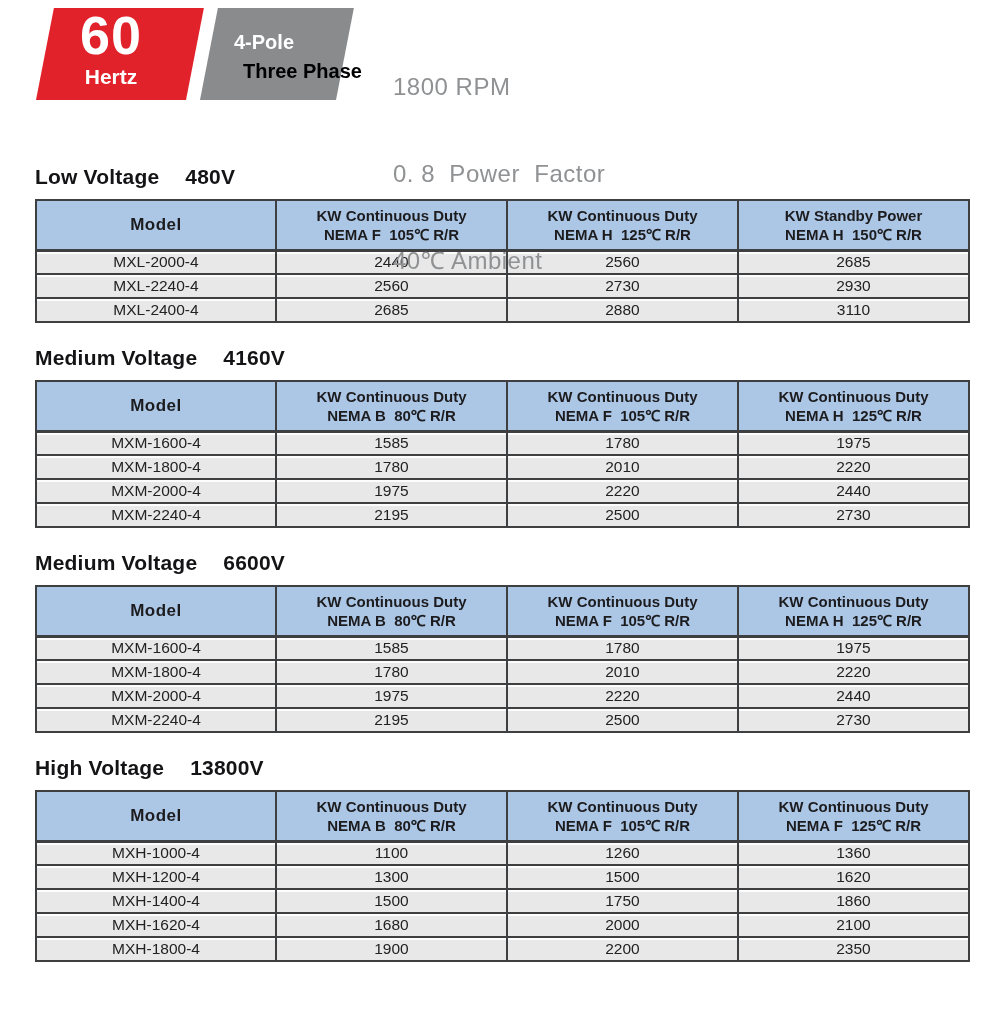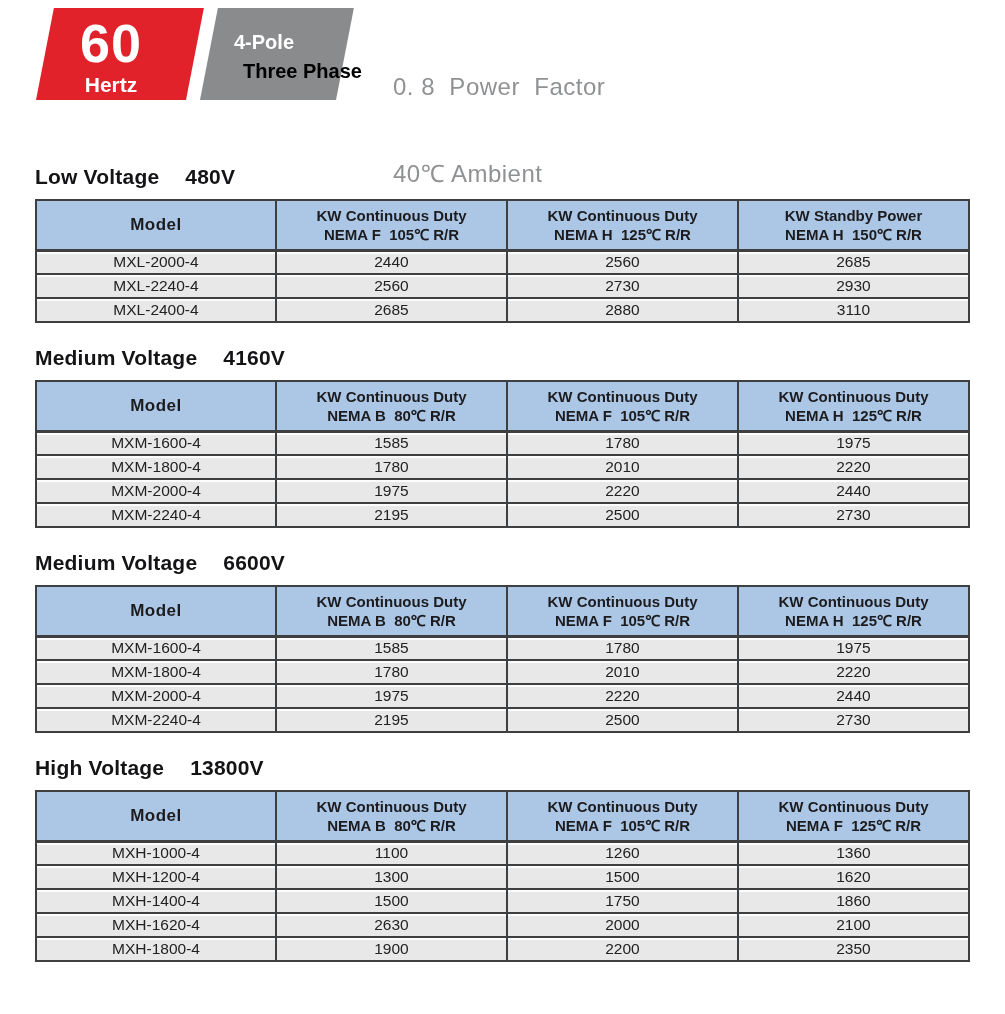--- a/index.html
+++ b/index.html
@@ -22,21 +22,21 @@
   .badge{position:absolute;top:8px;height:92px;}
   .badge::before{
     content:"";position:absolute;inset:0;
     transform:skewX(-11deg);transform-origin:bottom left;
   }
   .badge-red{left:36px;width:150px;display:flex;flex-direction:column;align-items:center;justify-content:flex-start;}
   .badge-red::before{background:var(--accent-red);}
   .badge-gray{left:200px;width:136px;padding:24px 0 0 34px;}
   .badge-gray::before{background:var(--badge-gray);}
   .badge > *{position:relative;}
-  .freq{color:#fff;font-weight:bold;font-size:54px;line-height:1;margin-top:8px;letter-spacing:1px;}
+  .freq{color:#fff;font-weight:bold;font-size:54px;line-height:1;letter-spacing:1px;}
   .freq-unit{color:#fff;font-weight:bold;font-size:21px;margin-top:3px;}
   .pole{color:#fff;font-weight:bold;font-size:20px;line-height:1;}
   .phase{color:#000000;font-weight:bold;font-size:20px;line-height:1;margin:9px 0 0 9px;white-space:nowrap;}
   .specs{
     position:absolute;left:393px;top:14px;
     color:var(--spec-text);font-size:24px;line-height:29px;
     letter-spacing:0.5px;white-space:pre;
   }
   
   #sections{padding:64px 0 0 35px;width:970px;}
@@ -67,20 +67,21 @@
 <div class="top">
   <div class="badge badge-red">
     <div class="freq">60</div>
     <div class="freq-unit">Hertz</div>
   </div>
   <div class="badge badge-gray">
     <div class="pole">4-Pole</div>
     <div class="phase">Three Phase</div>
   </div>
   <div class="specs">
+    <div>1800 RPM</div>
     <div>0. 8  Power  Factor</div>
     <div>40℃ Ambient</div>
   </div>
 </div>
 
 <main id="sections">
   <section>
     <h2><span class="t">Low Voltage</span><span class="volt">480V</span></h2>
     <table>
       <colgroup>
@@ -243,21 +244,21 @@
             <td>1620</td>
           </tr>
           <tr>
             <td>MXH-1400-4</td>
             <td>1500</td>
             <td>1750</td>
             <td>1860</td>
           </tr>
           <tr>
             <td>MXH-1620-4</td>
-            <td>2630</td>
+            <td>1680</td>
             <td>2000</td>
             <td>2100</td>
           </tr>
           <tr>
             <td>MXH-1800-4</td>
             <td>1900</td>
             <td>2200</td>
             <td>2350</td>
           </tr>
         </tbody>

